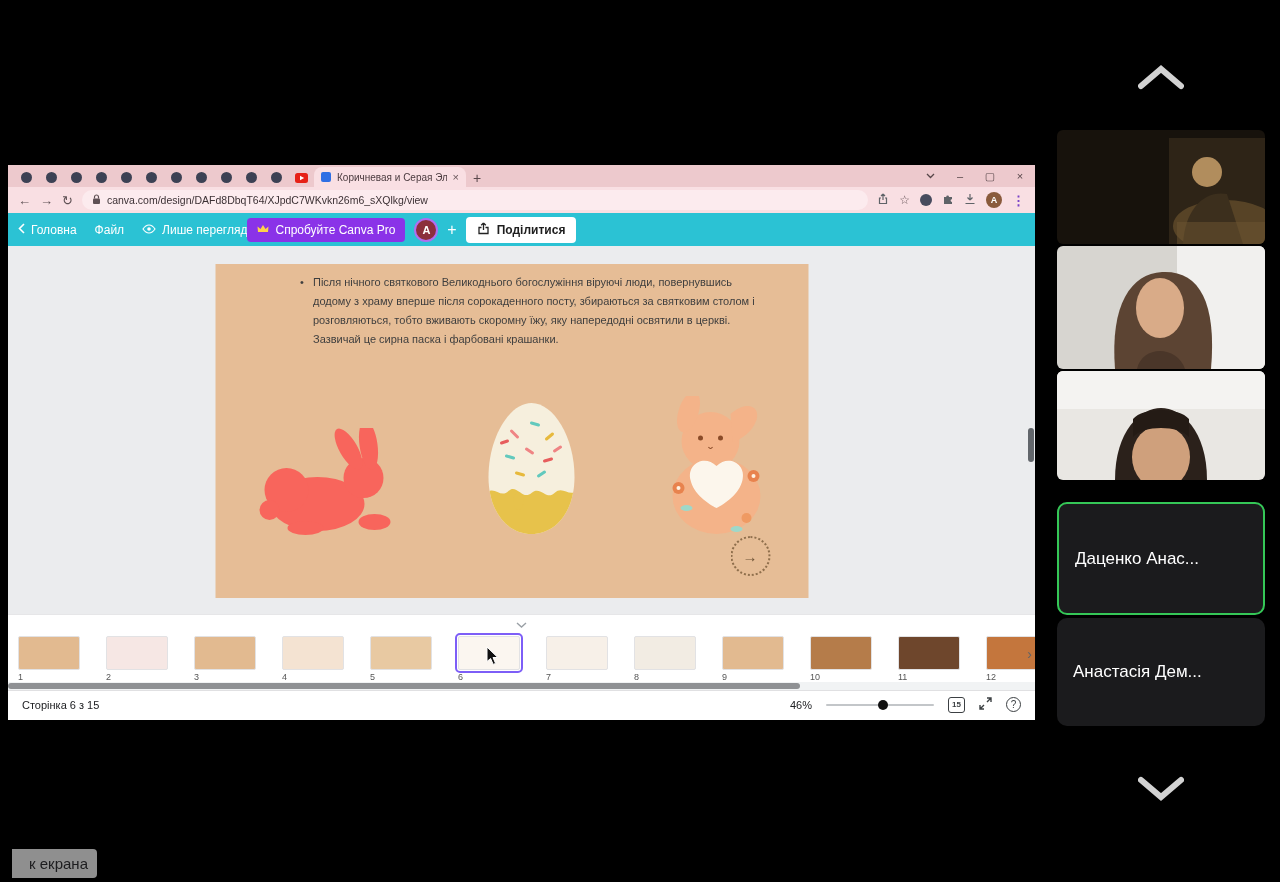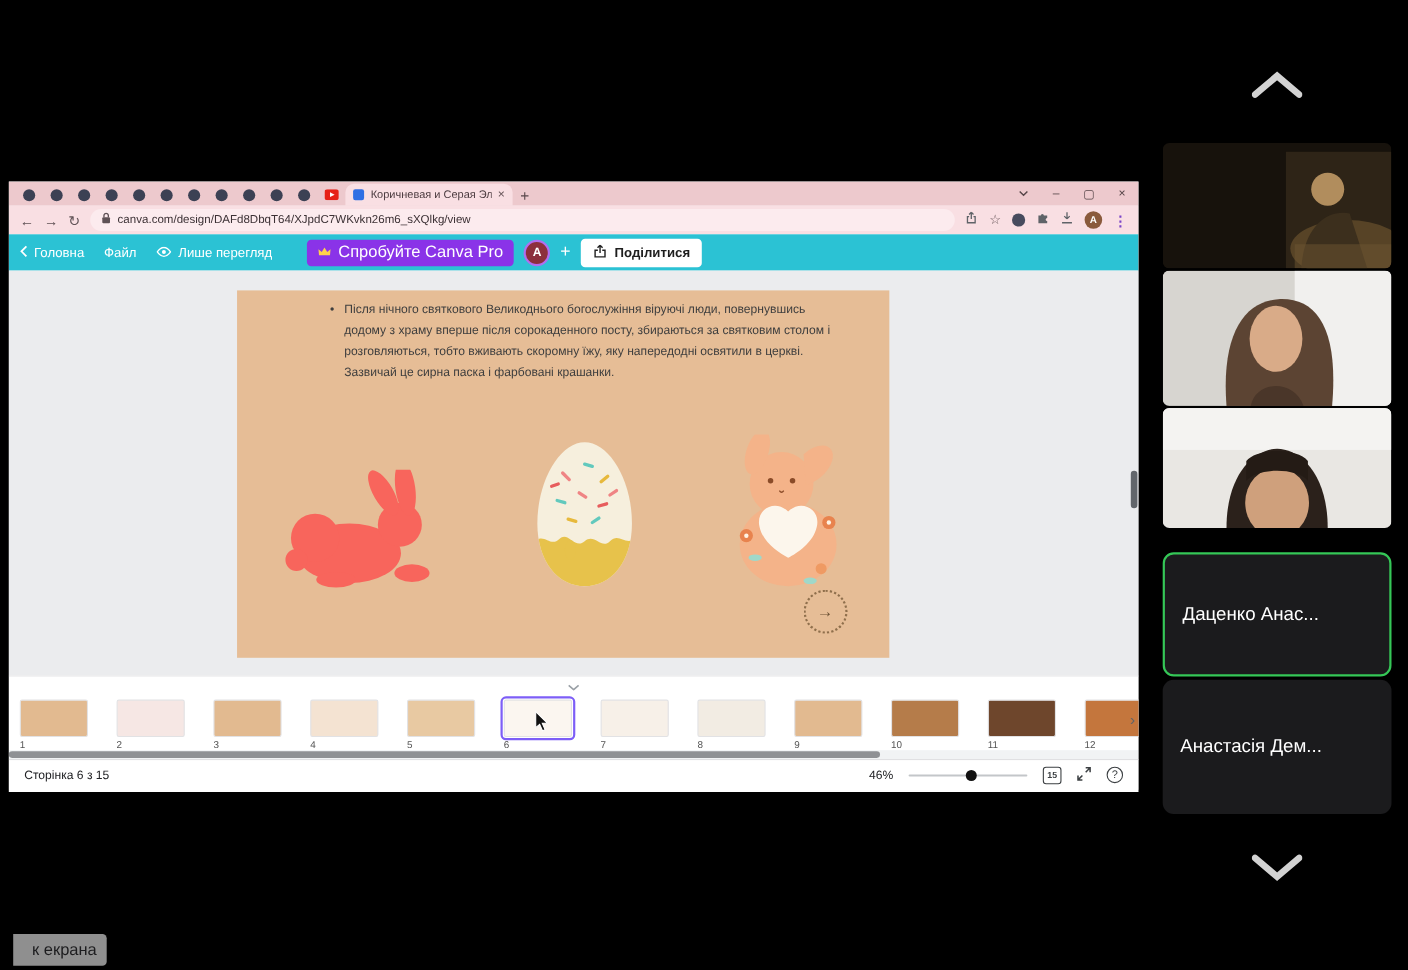--- a/index.html
+++ b/index.html
@@ -43,22 +43,22 @@
   
   .canvabar { height:33px; background:#2bc2d4; display:flex; align-items:center; padding:0 10px;
               color:#fff; }
   .cv-left { display:flex; align-items:center; gap:18px; }
   .cv-item { display:flex; align-items:center; gap:6px; font-size:12px; color:#fff; }
   .cv-center { flex:1; text-align:center; font-size:11px; white-space:nowrap; overflow:hidden; }
   .cv-center .doc-title { font-weight:bold; }
   .cv-center .doc-author { opacity:.92; margin-left:5px; }
   .cv-right { display:flex; align-items:center; gap:9px; }
   .pro-btn { background:#8a33e8; border:none; border-radius:4px; height:24px; padding:0 10px;
-             color:#fff; font-size:15px; display:flex; align-items:center; gap:6px;
-             font-family:inherit;margin-left:32px; }
+             color:#fff; font-size:12px; display:flex; align-items:center; gap:6px;
+             font-family:inherit; }
   .cv-avatar { width:24px; height:24px; border-radius:50%; background:#8c2f3d; color:#fff;
                font-size:11px; font-weight:bold; display:flex; align-items:center; justify-content:center;
                border:2px solid #b06ef0; }
   .cv-plus { font-size:16px; color:#fff; }
   .share-btn { background:#fff; border:none; border-radius:4px; height:26px; padding:0 11px;
                color:#1e1e1e; font-size:12px; font-weight:bold; display:flex; align-items:center; gap:7px;
                font-family:inherit; }
 
   
   .content { position:relative; height:368px; background:#ebecee; }
@@ -478,21 +478,21 @@
       <path d="M58 109c0-50 26-72 46-72s46 22 46 72z" fill="#2b211b"></path>
       <ellipse cx="104" cy="86" rx="29" ry="32" fill="#cfa07c"></ellipse>
       <path d="M76 66c10-12 46-12 56 0V48c-10-12-46-12-56 0z" fill="#241b15"></path>
     </svg>
   </div>
 
   <div class="name-tile speaking" style="top:502px;height:113px">
     <span>Даценко Анас...</span>
   </div>
 
-  <div class="name-tile" style="top:618px;height:122px">
+  <div class="name-tile" style="top:618px;height:108px">
     <span>Анастасія Дем...</span>
   </div>
 
   <button class="chevron-btn" style="top:776px">
     <svg width="46" height="26" viewBox="0 0 46 26" fill="none" stroke="#d2d2d2" stroke-width="6" stroke-linecap="round">
         <path d="M3 4l20 17L43 4"></path>
       </svg>
   </button>
 
   <div class="share-pill">

